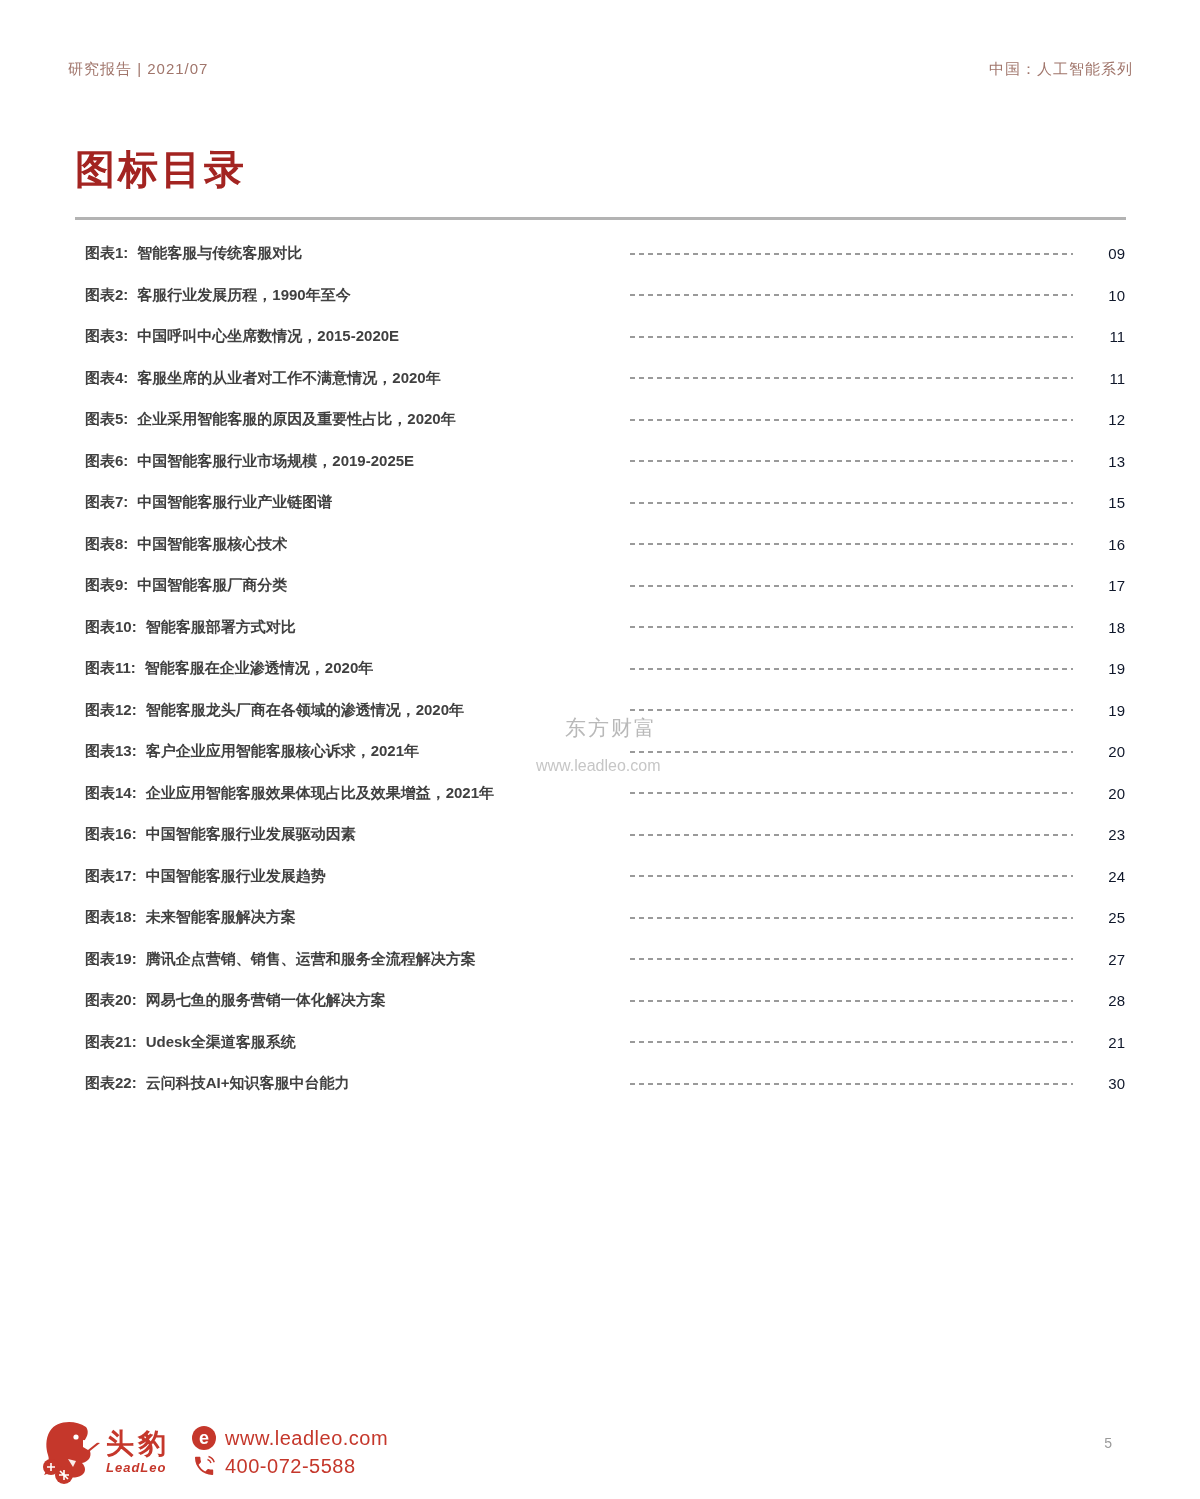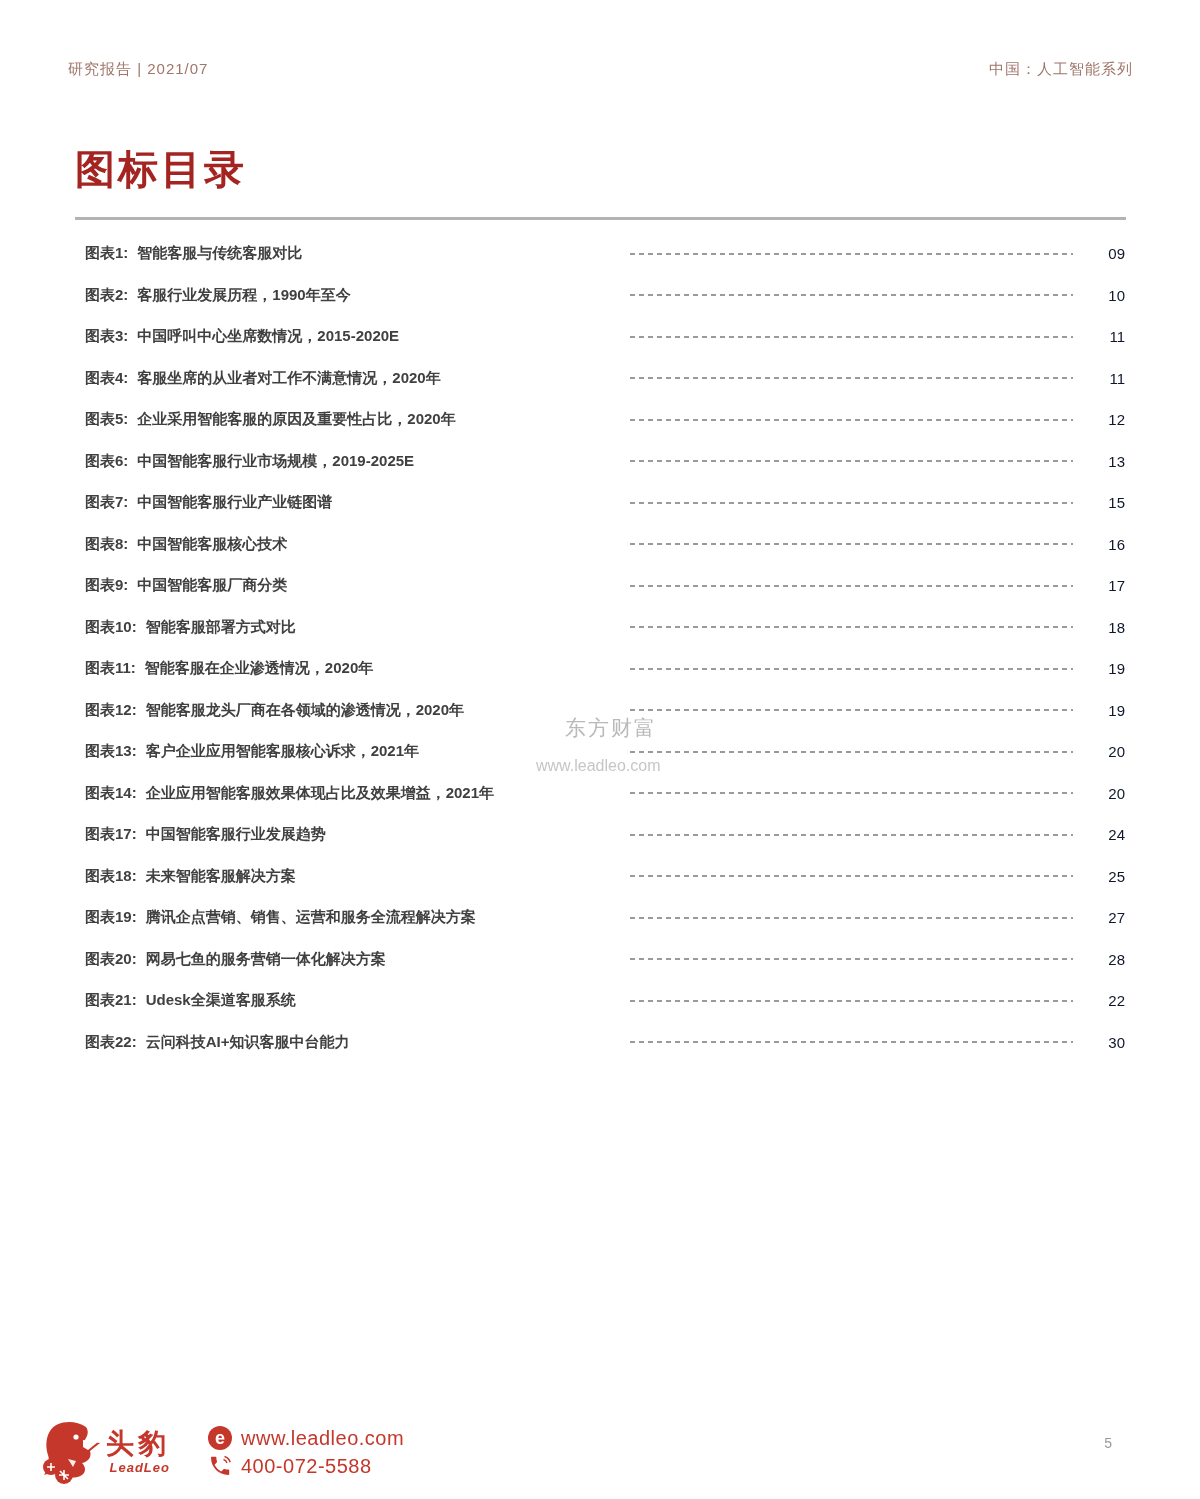--- a/index.html
+++ b/index.html
@@ -96,21 +96,21 @@
   }
 
   
   .footer {
     position: absolute;
     left: 38px; bottom: 14px;
     display: flex;
     align-items: center;
   }
   .logo-mark { width: 64px; height: 66px; }
-  .brand-block { margin-left: 4px; margin-right: 38px; text-align: right; }
+  .brand-block { margin-left: 4px; margin-right: 22px; text-align: left; }
   .brand-cn {
     font-size: 28px;
     font-weight: 700;
     letter-spacing: 4px;
     color: #c5372b;
     line-height: 1.1;
   }
   .brand-en {
     font-size: 13px;
     font-weight: 700;
@@ -275,20 +275,28 @@
   <div class="toc-row">
     <span class="toc-label">
       <span class="toc-num">图表14:</span>
       <span class="toc-title">企业应用智能客服效果体现占比及效果增益，2021年</span>
     </span>
     <span class="toc-leader"></span>
     <span class="toc-page">20</span>
   </div>
 
 
+  <div class="toc-row">
+    <span class="toc-label">
+      <span class="toc-num">图表16:</span>
+      <span class="toc-title">中国智能客服行业发展驱动因素</span>
+    </span>
+    <span class="toc-leader"></span>
+    <span class="toc-page">23</span>
+  </div>
 
   <div class="toc-row">
     <span class="toc-label">
       <span class="toc-num">图表17:</span>
       <span class="toc-title">中国智能客服行业发展趋势</span>
     </span>
     <span class="toc-leader"></span>
     <span class="toc-page">24</span>
   </div>
 
@@ -318,21 +326,21 @@
     <span class="toc-leader"></span>
     <span class="toc-page">28</span>
   </div>
 
   <div class="toc-row">
     <span class="toc-label">
       <span class="toc-num">图表21:</span>
       <span class="toc-title">Udesk全渠道客服系统</span>
     </span>
     <span class="toc-leader"></span>
-    <span class="toc-page">22</span>
+    <span class="toc-page">21</span>
   </div>
 
   <div class="toc-row">
     <span class="toc-label">
       <span class="toc-num">图表22:</span>
       <span class="toc-title">云问科技AI+知识客服中台能力</span>
     </span>
     <span class="toc-leader"></span>
     <span class="toc-page">30</span>
   </div>

